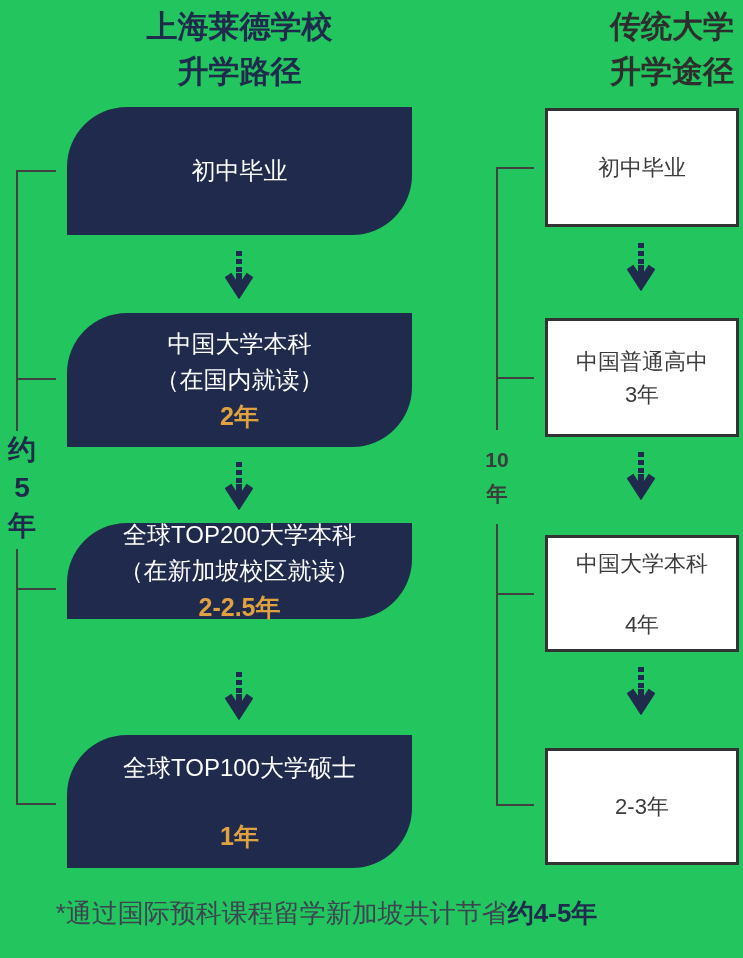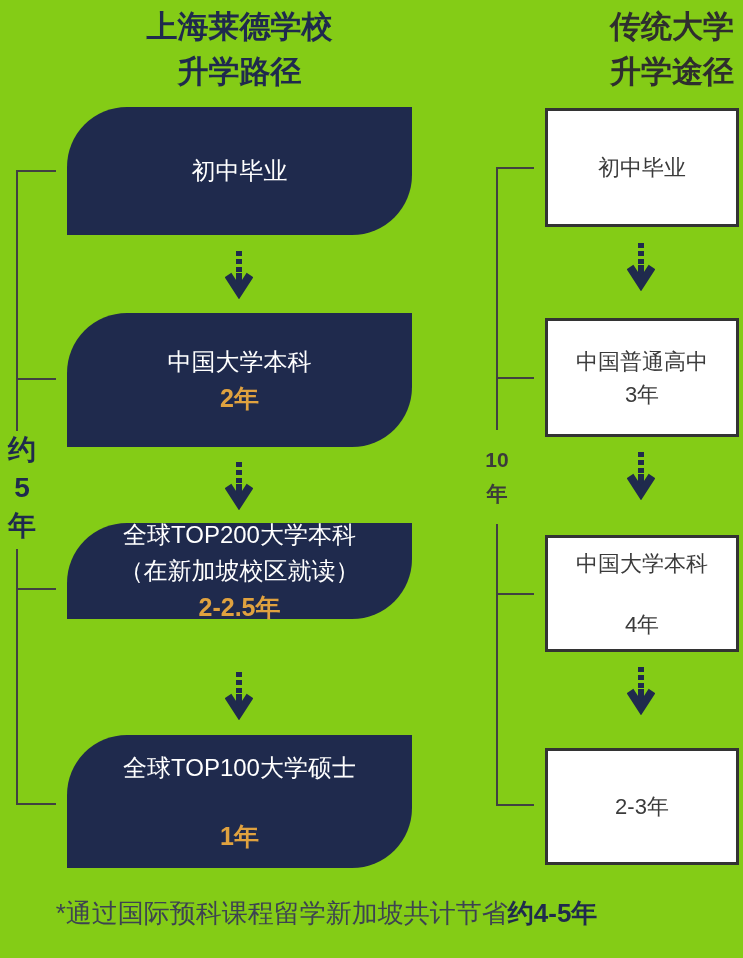--- a/index.html
+++ b/index.html
@@ -1,17 +1,17 @@
 <!DOCTYPE html>
 <html><head>
 <meta charset="utf-8">
 <style>
   html,body{margin:0;padding:0;background:#ffffff;}
   #canvas{
-    position:relative;width:743px;height:958px;background:#84cc16;overflow:hidden;
+    position:relative;width:743px;height:958px;background:#22c55e;overflow:hidden;
     font-family:"Liberation Sans","DejaVu Sans",sans-serif;
   }
   
   .col-title{position:absolute;text-align:center;font-weight:700;font-size:31px;line-height:45px;}
   #left-title{left:57px;width:365px;top:4px;color:#1f2a4d;}
   #right-title{left:574px;width:196px;top:4px;color:#2e2e2e;font-weight:600;}
   
   .lbox{
     position:absolute;left:67px;width:345px;background:#1f2a4d;
     border-radius:60px 0 60px 0;color:#ffffff;
@@ -83,20 +83,21 @@
   <div id="right-duration">
     <span>10</span>
     <span>年</span>
   </div>
 
   <div class="lbox" style="top:107px;height:128px;">
     <div>初中毕业</div>
   </div>
   <div class="lbox" style="top:313px;height:134px;">
     <div>中国大学本科</div>
+    <div>（在国内就读）</div>
     <div class="year">2年</div>
   </div>
   <div class="lbox" style="top:523px;height:96px;">
     <div>全球TOP200大学本科</div>
     <div>（在新加坡校区就读）</div>
     <div class="year">2-2.5年</div>
   </div>
   <div class="lbox" style="top:735px;height:133px;gap:32px;">
     <div>全球TOP100大学硕士</div>
     <div class="year">1年</div>

